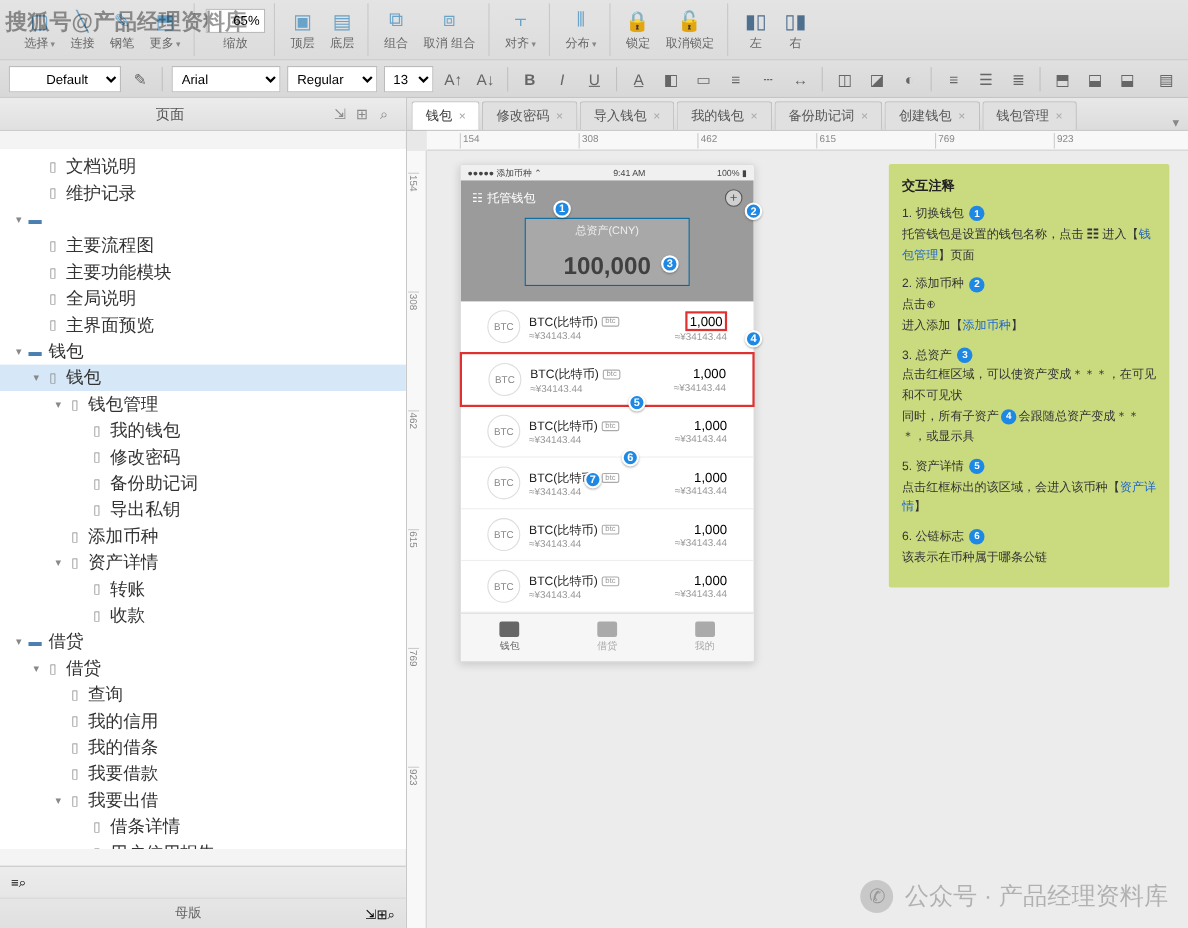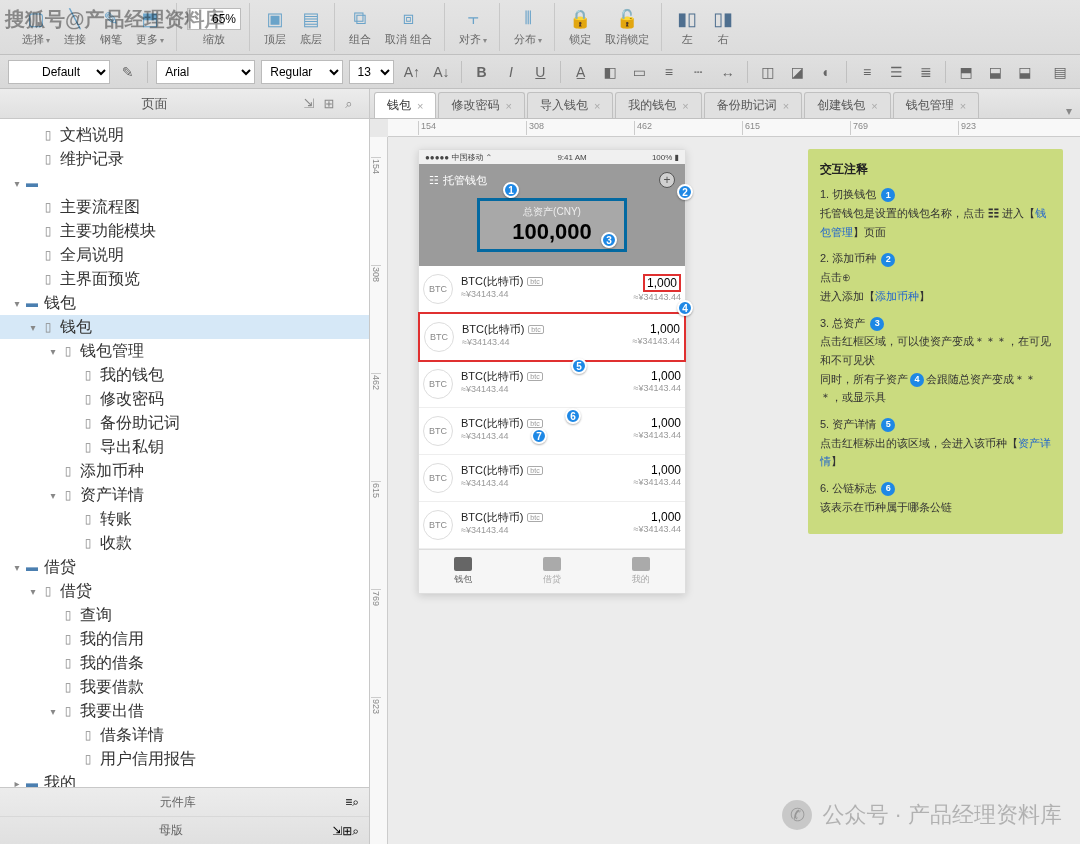--- a/index.html
+++ b/index.html
@@ -16,21 +16,21 @@
 .zoom-input { width:54px; height:22px; border:1px solid #bbb; background:#fff; text-align:right; padding:0 4px; font-size:12px;}
 
 
 .toolbar-fmt { height: 34px; background: linear-gradient(#e0e0e0,#d8d8d8); border-bottom: 1px solid #c0c0c0; display:flex; align-items:center; padding: 0 8px; gap:6px;}
 .fmt-select { height:24px; border:1px solid #bbb; background:#fff; font-size:12px; padding:0 4px;}
 .fmt-btn { width:26px; height:24px; border:1px solid transparent; display:flex; align-items:center; justify-content:center; color:#666; cursor:pointer; font-size:14px;}
 .fmt-sep { width:1px; height:22px; background:#c0c0c0; margin:0 2px;}
 
 
 .main { display:flex; height: calc(844px - 55px - 34px); }
-.sidebar { width: 370px; background:#f4f4f4; border-right:1px solid #c8c8c8; display:flex; flex-direction:column;}
+.sidebar { width: 370px; background:#f4f4f4; border-right:1px solid #c8c8c8; display:flex; flex-direction:column;gap:16px;}
 .panel-header { height:30px; background:linear-gradient(#ececec,#e0e0e0); border-bottom:1px solid #c8c8c8; display:flex; align-items:center; padding:0 10px; font-size:13px; color:#555;}
 .panel-header .title { flex:1; text-align:center;}
 .panel-header .hbtn { width:20px; height:20px; display:flex; align-items:center; justify-content:center; color:#888; cursor:pointer;}
 .tree { flex:1; overflow:auto; background:#fff; padding:4px 0;}
 .tree-item { display:flex; align-items:center; height:24px; padding-left:10px; cursor:pointer; color:#333;}
 .tree-item.sel { background:#d6e8f7;}
 .tw { display:inline-block; width:14px; text-align:center; color:#888; font-size:10px;}
 .fico { width:16px; height:16px; display:inline-flex; align-items:center; justify-content:center; margin-right:4px; color:#888;}
 .fico.folder { color:#4b7fb0;}
 .tree-item .txt { font-size:16px;}
@@ -54,25 +54,25 @@
 .ruler-v span{ position:absolute; left:1px; border-top:1px solid #ccc; padding-top:1px; writing-mode:vertical-rl; height:30px;}
 .canvas { flex:1; background:#ececec; position:relative; overflow:auto;}
 
 
 .phone { position:absolute; left:30px; top:12px; width:268px; background:#fff; border:1px solid #ddd; box-shadow:0 2px 8px rgba(0,0,0,0.15); border-radius:3px;}
 .statusbar{ height:14px; background:#f0f0f0; display:flex; align-items:center; justify-content:space-between; padding:0 6px; font-size:8px; color:#444;}
 .phone-header{ background:#9b9b9b; color:#fff; padding:8px 10px 14px; position:relative;}
 .ph-top{ display:flex; align-items:center; justify-content:space-between; font-size:11px;}
 .ph-top .left{ display:flex; align-items:center; gap:4px;}
 .ph-add{ width:16px; height:16px; border:1.5px solid #555; border-radius:50%; display:flex; align-items:center; justify-content:center; font-size:12px; color:#555; background:#d0d0d0;}
-.ph-asset{ margin:10px auto 0; width:150px; border:3px solid #0369a1; padding:4px; text-align:center; background:rgba(200,200,200,0.3);}
+.ph-asset{ margin:10px auto 0; width:150px; border:1px solid #0369a1; padding:4px; text-align:center; background:rgba(200,200,200,0.3);}
 .ph-asset .t{ font-size:10px; color:#eee;}
-.ph-asset .v{ font-size:22px; font-weight:bold; color:#000000;}
+.ph-asset .v{ font-size:22px; font-weight:bold; color:#404040;margin-top:12px;}
 .coin-list{}
-.coin{ display:flex; align-items:flex-start; padding:8px 4px; border-bottom:1px solid #eee; gap:8px;}
+.coin{ display:flex; align-items:center; padding:8px 24px; border-bottom:1px solid #eee; gap:8px;}
 .coin.hl{ border:2px solid #e03030; margin:-1px;}
 .coin .cico{ width:30px; height:30px; border:1px solid #ddd; border-radius:50%; display:flex; align-items:center; justify-content:center; font-size:9px; color:#888;}
 .coin .cmain{ flex:1;}
 .coin .cname{ font-size:11px; color:#222; display:flex; align-items:center; gap:4px;}
 .coin .csub{ font-size:9px; color:#999;}
 .coin .cright{ text-align:right;}
 .coin .cv{ font-size:12px; font-weight:normal;}
 .coin .cvbox{ border:2px solid #e03030; padding:0 2px; display:inline-block;}
 .badge-tag{ font-size:7px; border:1px solid #aaa; padding:0 2px; border-radius:2px; color:#999;}
 .phone-tabbar{ height:44px; border-top:1px solid #ddd; background:#f6f6f6; display:flex;}
@@ -365,21 +365,20 @@
           <span class="txt">用户信用报告</span>
         </div>
         <div class="tree-item indent0">
           <span class="tw">▸</span>
           <span class="fico folder">▬</span>
           <span class="txt">我的</span>
         </div>
       </div>
     <div class="panel-footer">
       <div class="row">
-        <span class="title">元件库</span>
         <span class="hbtn">≡</span>
         <span class="hbtn">⌕</span>
       </div>
       <div class="row">
         <span class="title">母版</span>
         <span class="hbtn">⇲</span>
         <span class="hbtn">⊞</span>
         <span class="hbtn">⌕</span>
       </div>
     </div>
@@ -431,21 +430,21 @@
           <span style="top: 128px;">308</span>
           <span style="top: 236px;">462</span>
           <span style="top: 344px;">615</span>
           <span style="top: 452px;">769</span>
           <span style="top: 560px;">923</span>
         </div>
       <div class="canvas">
 
         <div class="phone">
           <div class="statusbar">
-            <span>●●●●● 中国移动 ⌃</span>
+            <span>●●●●● 添加币种 ⌃</span>
               <span>9:41 AM</span>
               <span>100% ▮</span>
           </div>
           <div class="phone-header">
             <div class="ph-top">
               <span class="left">
                   <span>☷</span> 
                   <span>托管钱包</span>
                 </span>
               <span class="ph-add">+</span>

